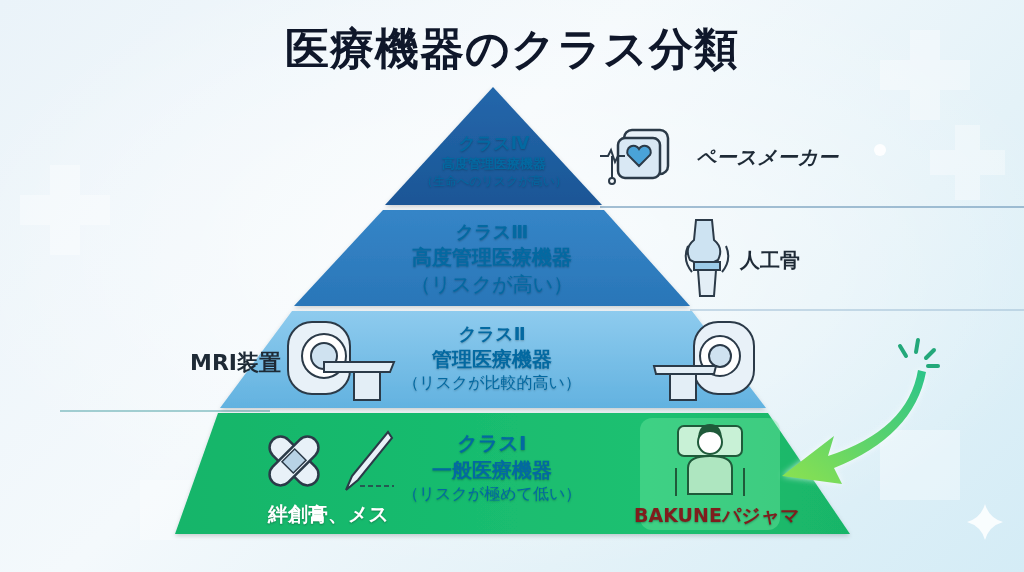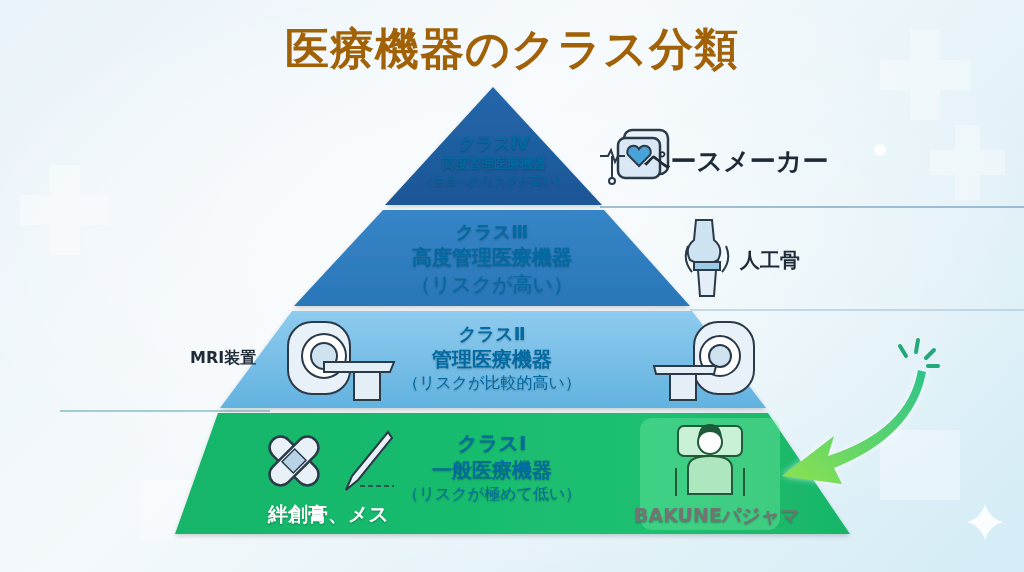--- a/index.html
+++ b/index.html
@@ -4,21 +4,21 @@
 <style>
   html, body { margin:0; padding:0; }
   body {
     width:1024px; height:572px; overflow:hidden; position:relative;
     font-family: "DejaVu Sans", sans-serif;
     background: linear-gradient(135deg, #eaf3f9 0%, #f4f9fc 40%, #e4f2f8 70%, #d4ecf6 100%);
   }
   .bg-decor { position:absolute; inset:0; pointer-events:none; }
   .title {
     position:absolute; left:0; right:0; top:20px; text-align:center;
-    font-size:44px; font-weight:bold; color:#a16207; letter-spacing:1px;
+    font-size:44px; font-weight:bold; color:#0f172a; letter-spacing:1px;
   }
   .pyramid { position:absolute; left:0; top:0; width:1024px; height:572px; }
   .tier-text { position:absolute; text-align:center; color:#0369a1; font-weight:bold; text-shadow:0 1px 2px rgba(0,0,0,0.25); }
   .tier-text .cls { display:block; }
   .tier-text .name { display:block; }
   .tier-text .risk { display:block; font-weight:normal;text-align:center; }
   .example-label { position:absolute; font-weight:bold; color:#1e2a36; font-size:19px; white-space:nowrap; }
   .icon { position:absolute; }
 </style>
 </head>
@@ -106,31 +106,31 @@
 </div>
 
 <svg class="icon" style="left:598px; top:122px;" width="76" height="68" viewBox="0 0 76 68">
   <rect x="26" y="8" width="44" height="44" rx="8" fill="#e8f1f8" stroke="#2b3a48" stroke-width="2.5"></rect>
   <rect x="20" y="16" width="42" height="40" rx="7" fill="#d9e8f4" stroke="#2b3a48" stroke-width="2.5"></rect>
   <path d="M41 44 l-11 -11 a6 6 0 0 1 11 -6 a6 6 0 0 1 11 6z" fill="#4aa3d8" stroke="#2b3a48" stroke-width="2"></path>
   <path d="M2 34 h8 l3 -6 l4 12 l3 -6 h7" fill="none" stroke="#2b3a48" stroke-width="2"></path>
   <path d="M14 34 v22" stroke="#2b3a48" stroke-width="2"></path>
   <circle cx="14" cy="59" r="3" fill="none" stroke="#2b3a48" stroke-width="2"></circle>
 </svg>
-<div class="example-label" style="left:644px; top:144px; font-size:26px;">ペースメーカー</div>
+<div class="example-label" style="left:696px; top:144px; font-size:20px;font-style:italic;">ペースメーカー</div>
 
 <svg class="icon" style="left:682px; top:218px;" width="50" height="80" viewBox="0 0 50 80">
   <path d="M14 2 l16 0 l2 20 q10 8 4 20 l-4 2 l-20 0 l-4 -2 q-6 -12 4 -20z" fill="#cde3f2" stroke="#2b3a48" stroke-width="2"></path>
   <rect x="12" y="44" width="26" height="8" fill="#9ccbe8" stroke="#2b3a48" stroke-width="2"></rect>
   <path d="M16 52 h18 l-2 26 h-14z" fill="#e3eef6" stroke="#2b3a48" stroke-width="2"></path>
   <path d="M6 28 q-6 14 4 26 M44 28 q6 14 -4 26" fill="none" stroke="#2b3a48" stroke-width="2"></path>
 </svg>
 <div class="example-label" style="left:740px; top:247px; font-size:20px;">人工骨</div>
 
-<div class="example-label" style="left:190px; top:348px; font-size:16px;">MRI装置</div>
+<div class="example-label" style="left:190px; top:348px; font-size:22px;">MRI装置</div>
 <svg class="icon" style="left:282px; top:316px;" width="120" height="92" viewBox="0 0 120 92">
   <rect x="6" y="6" width="62" height="72" rx="24" fill="#e8f1f8" stroke="#2b3a48" stroke-width="2"></rect>
   <circle cx="42" cy="40" r="22" fill="#ffffff" stroke="#2b3a48" stroke-width="2"></circle>
   <circle cx="42" cy="40" r="13" fill="#cfe2f0" stroke="#2b3a48" stroke-width="2"></circle>
   <path d="M42 46 h70 l-4 10 h-66z" fill="#e3eef6" stroke="#2b3a48" stroke-width="2"></path>
   <rect x="72" y="56" width="26" height="28" fill="#e3eef6" stroke="#2b3a48" stroke-width="2"></rect>
 </svg>
 <svg class="icon" style="left:650px; top:316px;" width="110" height="92" viewBox="0 0 110 92">
   <rect x="44" y="6" width="60" height="72" rx="24" fill="#e8f1f8" stroke="#2b3a48" stroke-width="2"></rect>
   <circle cx="70" cy="40" r="20" fill="#ffffff" stroke="#2b3a48" stroke-width="2"></circle>
@@ -152,21 +152,21 @@
 </svg>
 <div class="example-label" style="left:268px; top:501px; color:#ffffff; font-size:20px; text-shadow:0 1px 2px rgba(0,0,0,0.3);">絆創膏、メス</div>
 
 <svg class="icon" style="left:672px; top:422px;" width="76" height="76" viewBox="0 0 76 76">
   <rect x="6" y="4" width="64" height="30" rx="6" fill="#c8f1d6" stroke="#1f5a3a" stroke-width="2"></rect>
   <circle cx="38" cy="20" r="12" fill="#ffffff" stroke="#1f5a3a" stroke-width="2"></circle>
   <path d="M26 18 q0 -16 12 -16 q12 0 12 16 q-4 -8 -12 -8 q-8 0 -12 8z" fill="#1f5a3a"></path>
   <path d="M16 72 v-26 q0 -12 22 -12 q22 0 22 12 v26z" fill="#aee6c0" stroke="#1f5a3a" stroke-width="2"></path>
   <path d="M4 46 v28 M72 46 v28" stroke="#1f5a3a" stroke-width="2"></path>
 </svg>
-<div class="example-label" style="left:634px; top:503px; color:#737373; font-size:19px; text-shadow:0 1px 2px rgba(0,0,0,0.3);">BAKUNEパジャマ</div>
+<div class="example-label" style="left:634px; top:503px; color:#7f1d1d; font-size:19px; text-shadow:0 1px 2px rgba(0,0,0,0.3);">BAKUNEパジャマ</div>
 
 <svg class="icon" style="left:770px; top:330px;" width="190" height="160" viewBox="0 0 190 160">
   <defs>
     <linearGradient id="ag" x1="1" y1="0" x2="0" y2="1">
       <stop offset="0" stop-color="#2cc489"></stop>
       <stop offset="1" stop-color="#8de24f"></stop>
     </linearGradient>
     <filter id="aglow">
         <feGaussianBlur stdDeviation="3"></feGaussianBlur>
       </filter>

